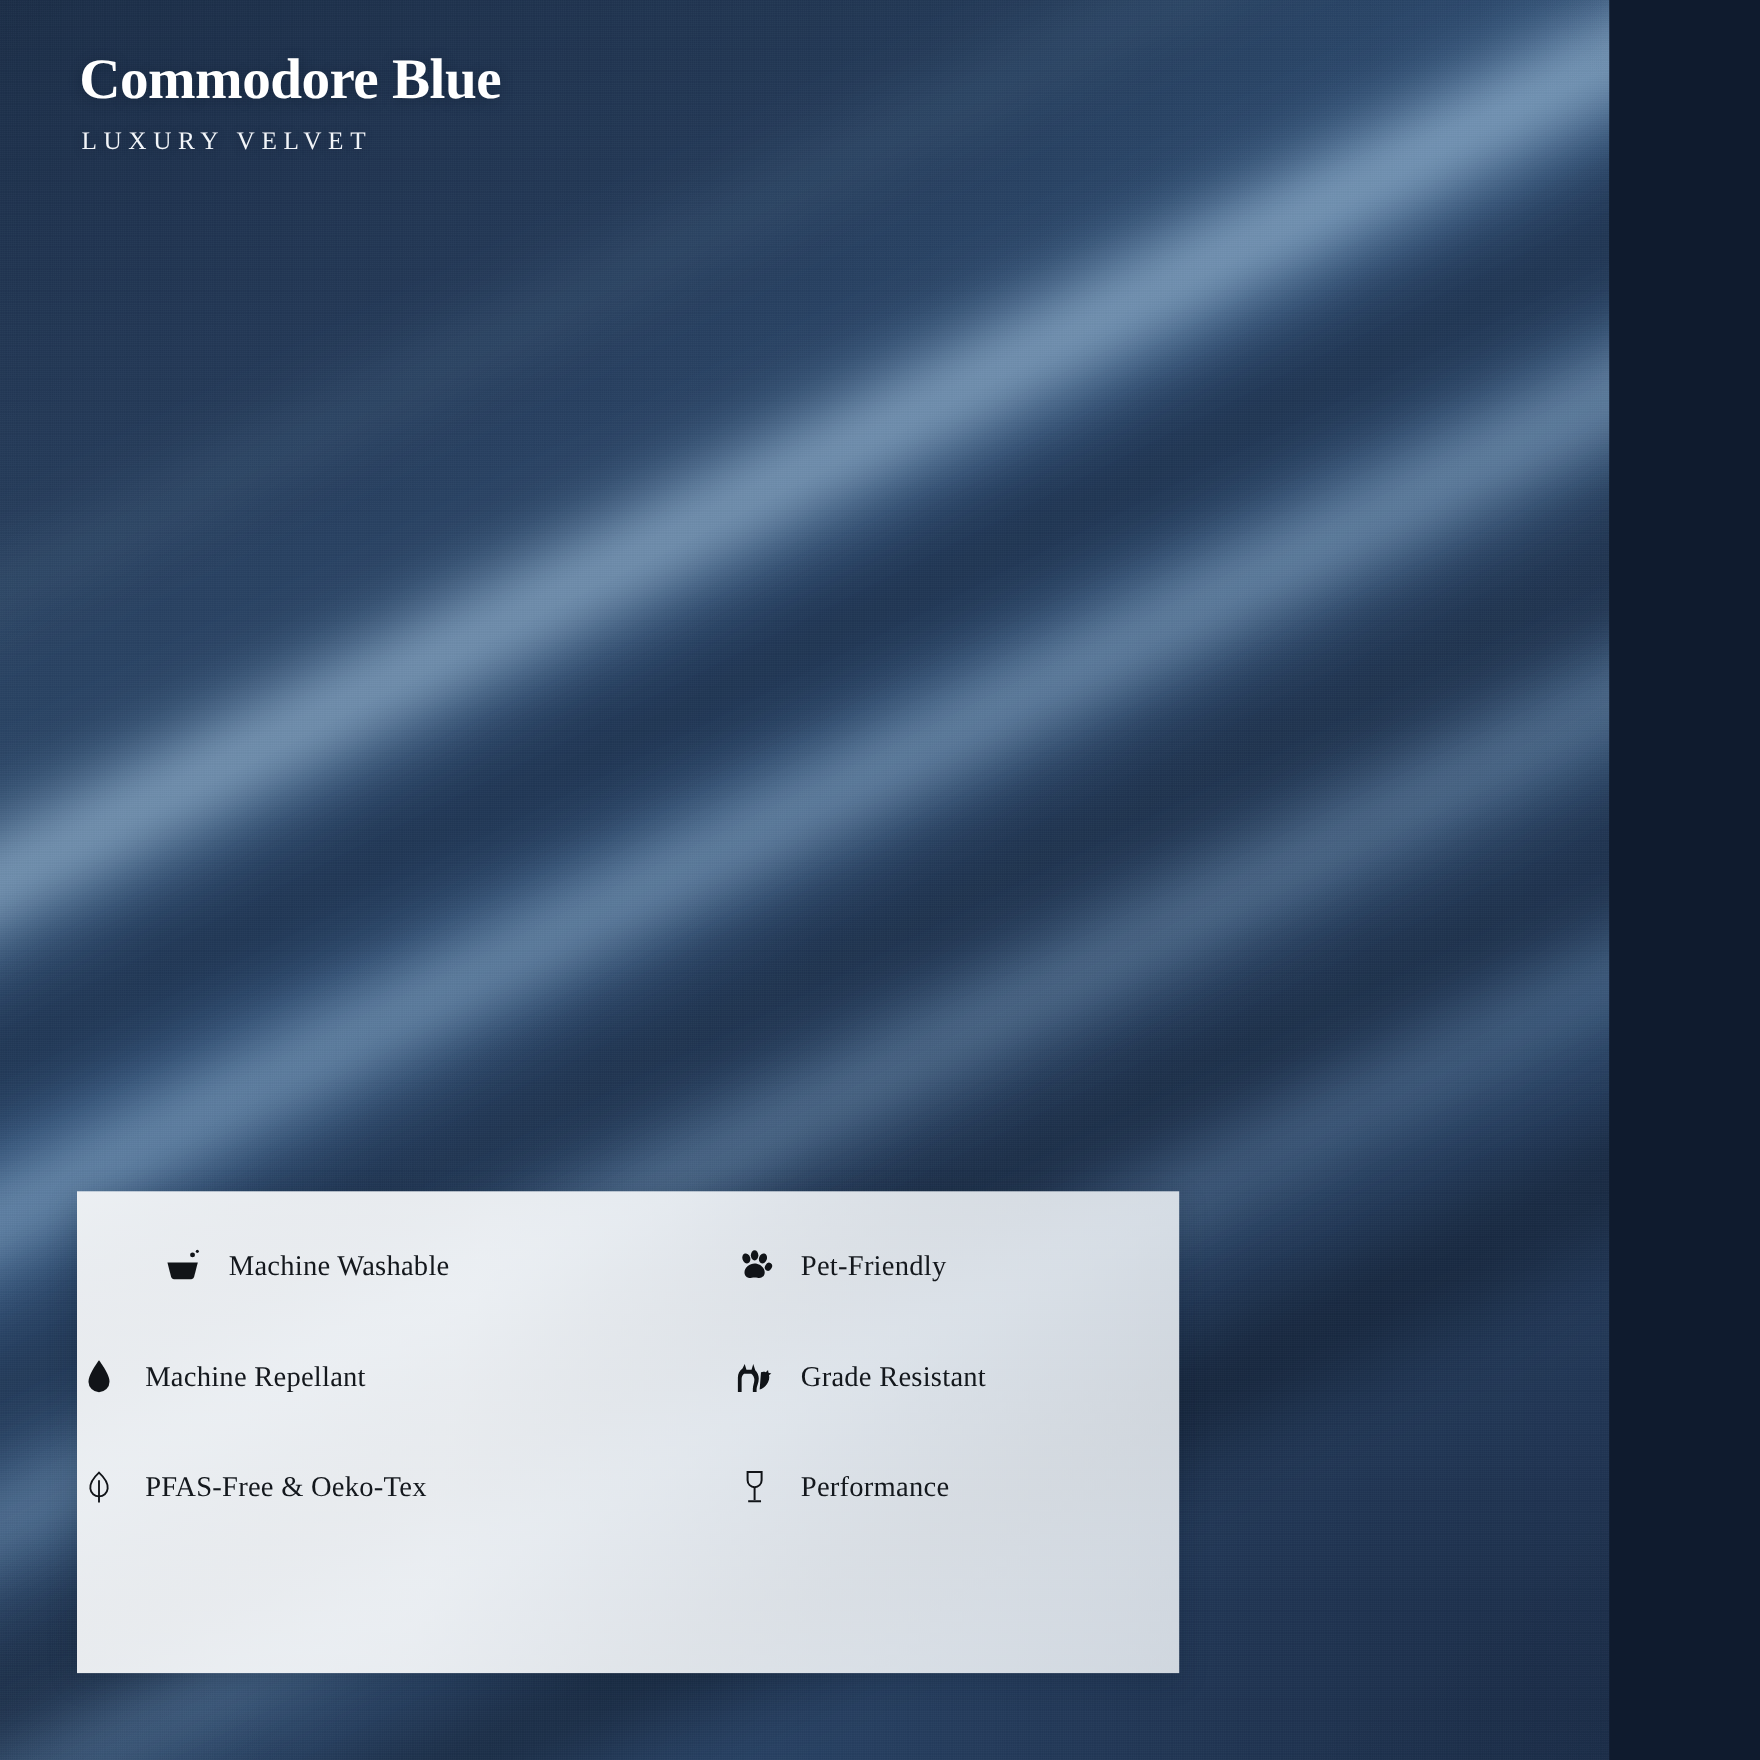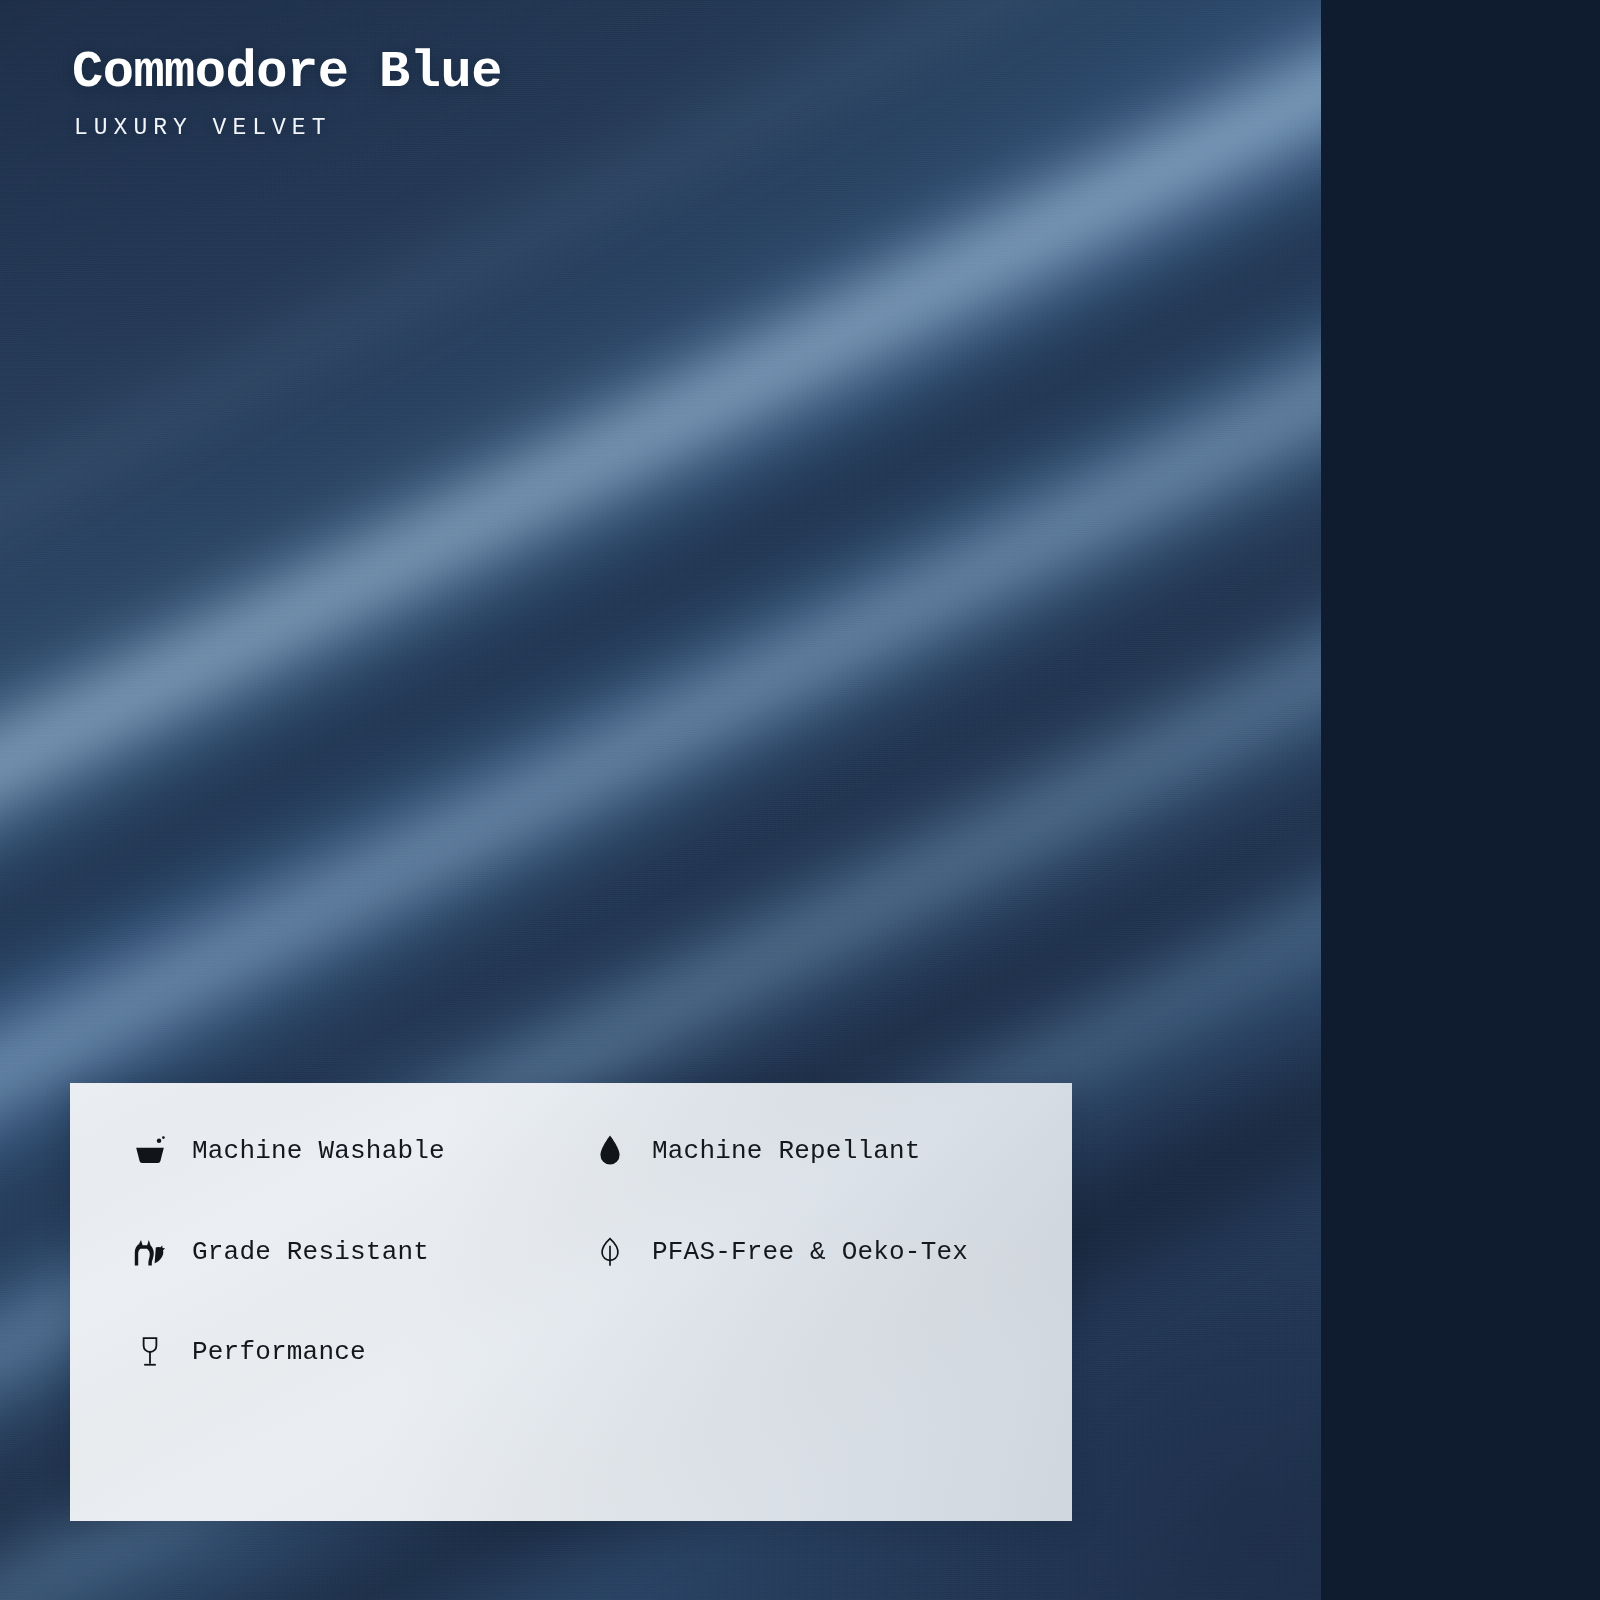--- a/index.html
+++ b/index.html
@@ -2,24 +2,24 @@
 <html><head>
 <meta charset="utf-8">
 <style>
   html, body {
     margin: 0;
     padding: 0;
     background: #0f1b2e;
   }
   .canvas {
     position: relative;
-    width: 1321px;
+    width: 1463px;
     height: 1600px;
     overflow: hidden;
-    font-family: Liberation Mono, monospace;
+    font-family: Liberation Serif, serif;
     background: #2a4karma;
   }
 
   
   .fabric-base {
     position: absolute;
     inset: 0;
     background:
       radial-gradient(140% 90% at 12% 8%, rgba(38,60,92,0.95) 0%, rgba(31,50,78,0.2) 45%, rgba(0,0,0,0) 75%),
       radial-gradient(120% 80% at 95% 95%, rgba(28,46,74,0.95) 0%, rgba(30,49,77,0.25) 50%, rgba(0,0,0,0) 80%),
@@ -157,21 +157,21 @@
     grid-template-columns: 520px 1fr;
     grid-template-rows: repeat(4, 1fr);
     align-content: center;
     padding: 18px 0 18px 0;
     box-sizing: border-box;
   }
   .feature {
     display: flex;
     align-items: center;
     gap: 22px;
-    padding-left: 60px;
+    padding-left: 76px;
   }
   .feature.col2 { padding-left: 0; }
   .feature .ficon {
     width: 40px;
     height: 40px;
     display: flex;
     align-items: center;
     justify-content: center;
     flex: 0 0 40px;
     color: #111418;
@@ -216,20 +216,32 @@
         <svg width="34" height="34" viewBox="0 0 32 32" fill="currentColor" aria-hidden="true">
           <path d="M3 13 h26 l-3.2 12.4 a2.4 2.4 0 0 1 -2.3 1.8 h-15 a2.4 2.4 0 0 1 -2.3 -1.8 Z"></path>
           <circle cx="24.5" cy="6.4" r="2.1"></circle>
           <circle cx="28.6" cy="3.4" r="1.3"></circle>
         </svg>
       </span>
       <span class="flabel">Machine Washable</span>
     </div>
 
 
+    <div class="feature">
+      <span class="ficon">
+        <svg width="34" height="32" viewBox="0 0 34 32" fill="currentColor" aria-hidden="true">
+          <ellipse cx="9.5" cy="9" rx="3.6" ry="4.6" transform="rotate(-18 9.5 9)"></ellipse>
+          <ellipse cx="17" cy="6.2" rx="3.4" ry="4.6"></ellipse>
+          <ellipse cx="24.6" cy="9" rx="3.6" ry="4.6" transform="rotate(18 24.6 9)"></ellipse>
+          <ellipse cx="29.6" cy="16.6" rx="3.1" ry="3.9" transform="rotate(28 29.6 16.6)"></ellipse>
+          <path d="M17 13.6 c4.6 0 9.2 3.6 9.2 8.2 c0 3.6 -3.2 5.6 -6.6 4.8 c-1.8 -0.4 -3.4 -0.4 -5.2 0 c-3.4 0.8 -6.6 -1.2 -6.6 -4.8 c0 -4.6 4.6 -8.2 9.2 -8.2 z"></path>
+        </svg>
+      </span>
+      <span class="flabel">Pet-Friendly</span>
+    </div>
 
     <div class="feature col2">
       <span class="ficon">
         <svg width="28" height="34" viewBox="0 0 24 32" fill="currentColor" aria-hidden="true">
           <path d="M12 1.5 C12 1.5 3 13.2 3 19.8 A9 9 0 0 0 21 19.8 C21 13.2 12 1.5 12 1.5 Z"></path>
         </svg>
       </span>
       <span class="flabel">Machine Repellant</span>
     </div>
 

